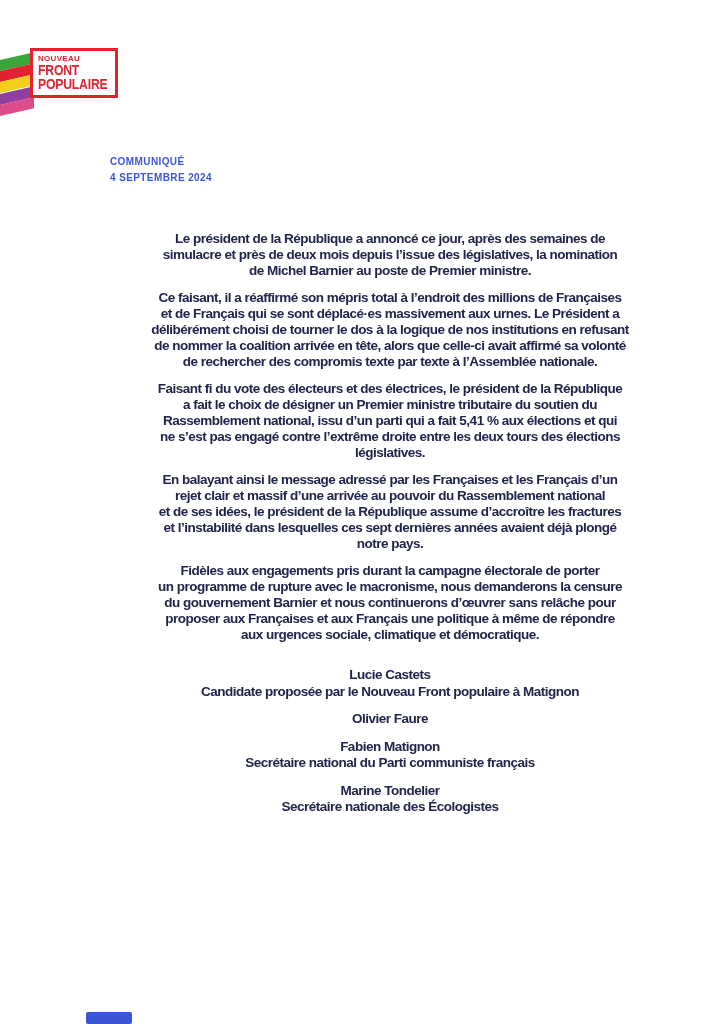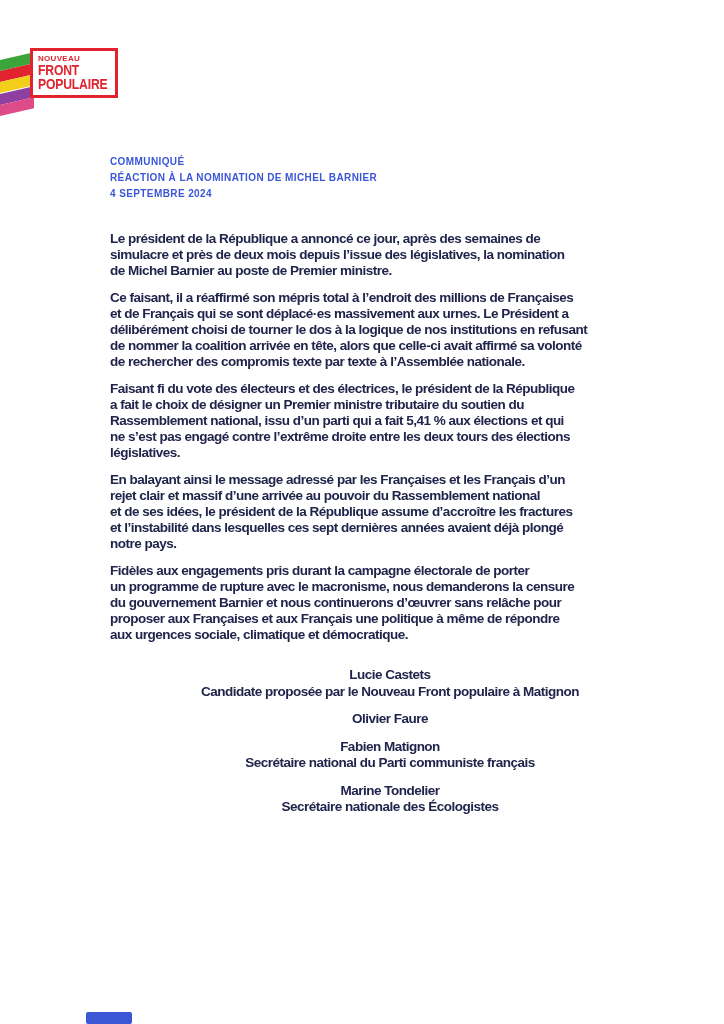--- a/index.html
+++ b/index.html
@@ -28,21 +28,21 @@
 
   
   .comm-header { position:absolute; left:110px; top:154px; color:#3b57d6; }
   .hline { font-size:10px; font-weight:bold; letter-spacing:0.4px; line-height:16px;
            text-transform:uppercase; white-space:nowrap; }
 
   
   .body-col { position:absolute; left:110px; top:231px; width:560px; color:#21244b; }
   .para {
     margin:0 0 11px 0; white-space:pre-line;
-    font-size:13.5px; font-weight:bold; letter-spacing:-0.5px; line-height:16px;
+    font-size:13.5px; font-weight:bold; letter-spacing:-0.5px; line-height:16px;text-align:center;
   }
   .sigs { margin-top:24px; }
   .sig { margin-bottom:11px; }
   .sig-name, .sig-role {
     font-size:13.5px; font-weight:bold; letter-spacing:-0.5px; line-height:16.5px;
     white-space:nowrap;
     text-align:center;
   }
 
   
@@ -65,21 +65,20 @@
   </div>
 
   <div class="logo-box">
     <div class="logo-nouveau">NOUVEAU</div>
     <div class="logo-big">FRONT</div>
     <div class="logo-big">POPULAIRE</div>
   </div>
 
   <header class="comm-header">
     <div class="hline">COMMUNIQUÉ</div>
-    <div class="hline">RÉACTION À LA NOMINATION DE MICHEL BARNIER</div>
     <div class="hline">4 SEPTEMBRE 2024</div>
   </header>
 
   <main class="body-col">
     <p class="para">Le président de la République a annoncé ce jour, après des semaines de
 simulacre et près de deux mois depuis l’issue des législatives, la nomination
 de Michel Barnier au poste de Premier ministre.</p>
     <p class="para">Ce faisant, il a réaffirmé son mépris total à l’endroit des millions de Françaises
 et de Français qui se sont déplacé·es massivement aux urnes. Le Président a
 délibérément choisi de tourner le dos à la logique de nos institutions en refusant

